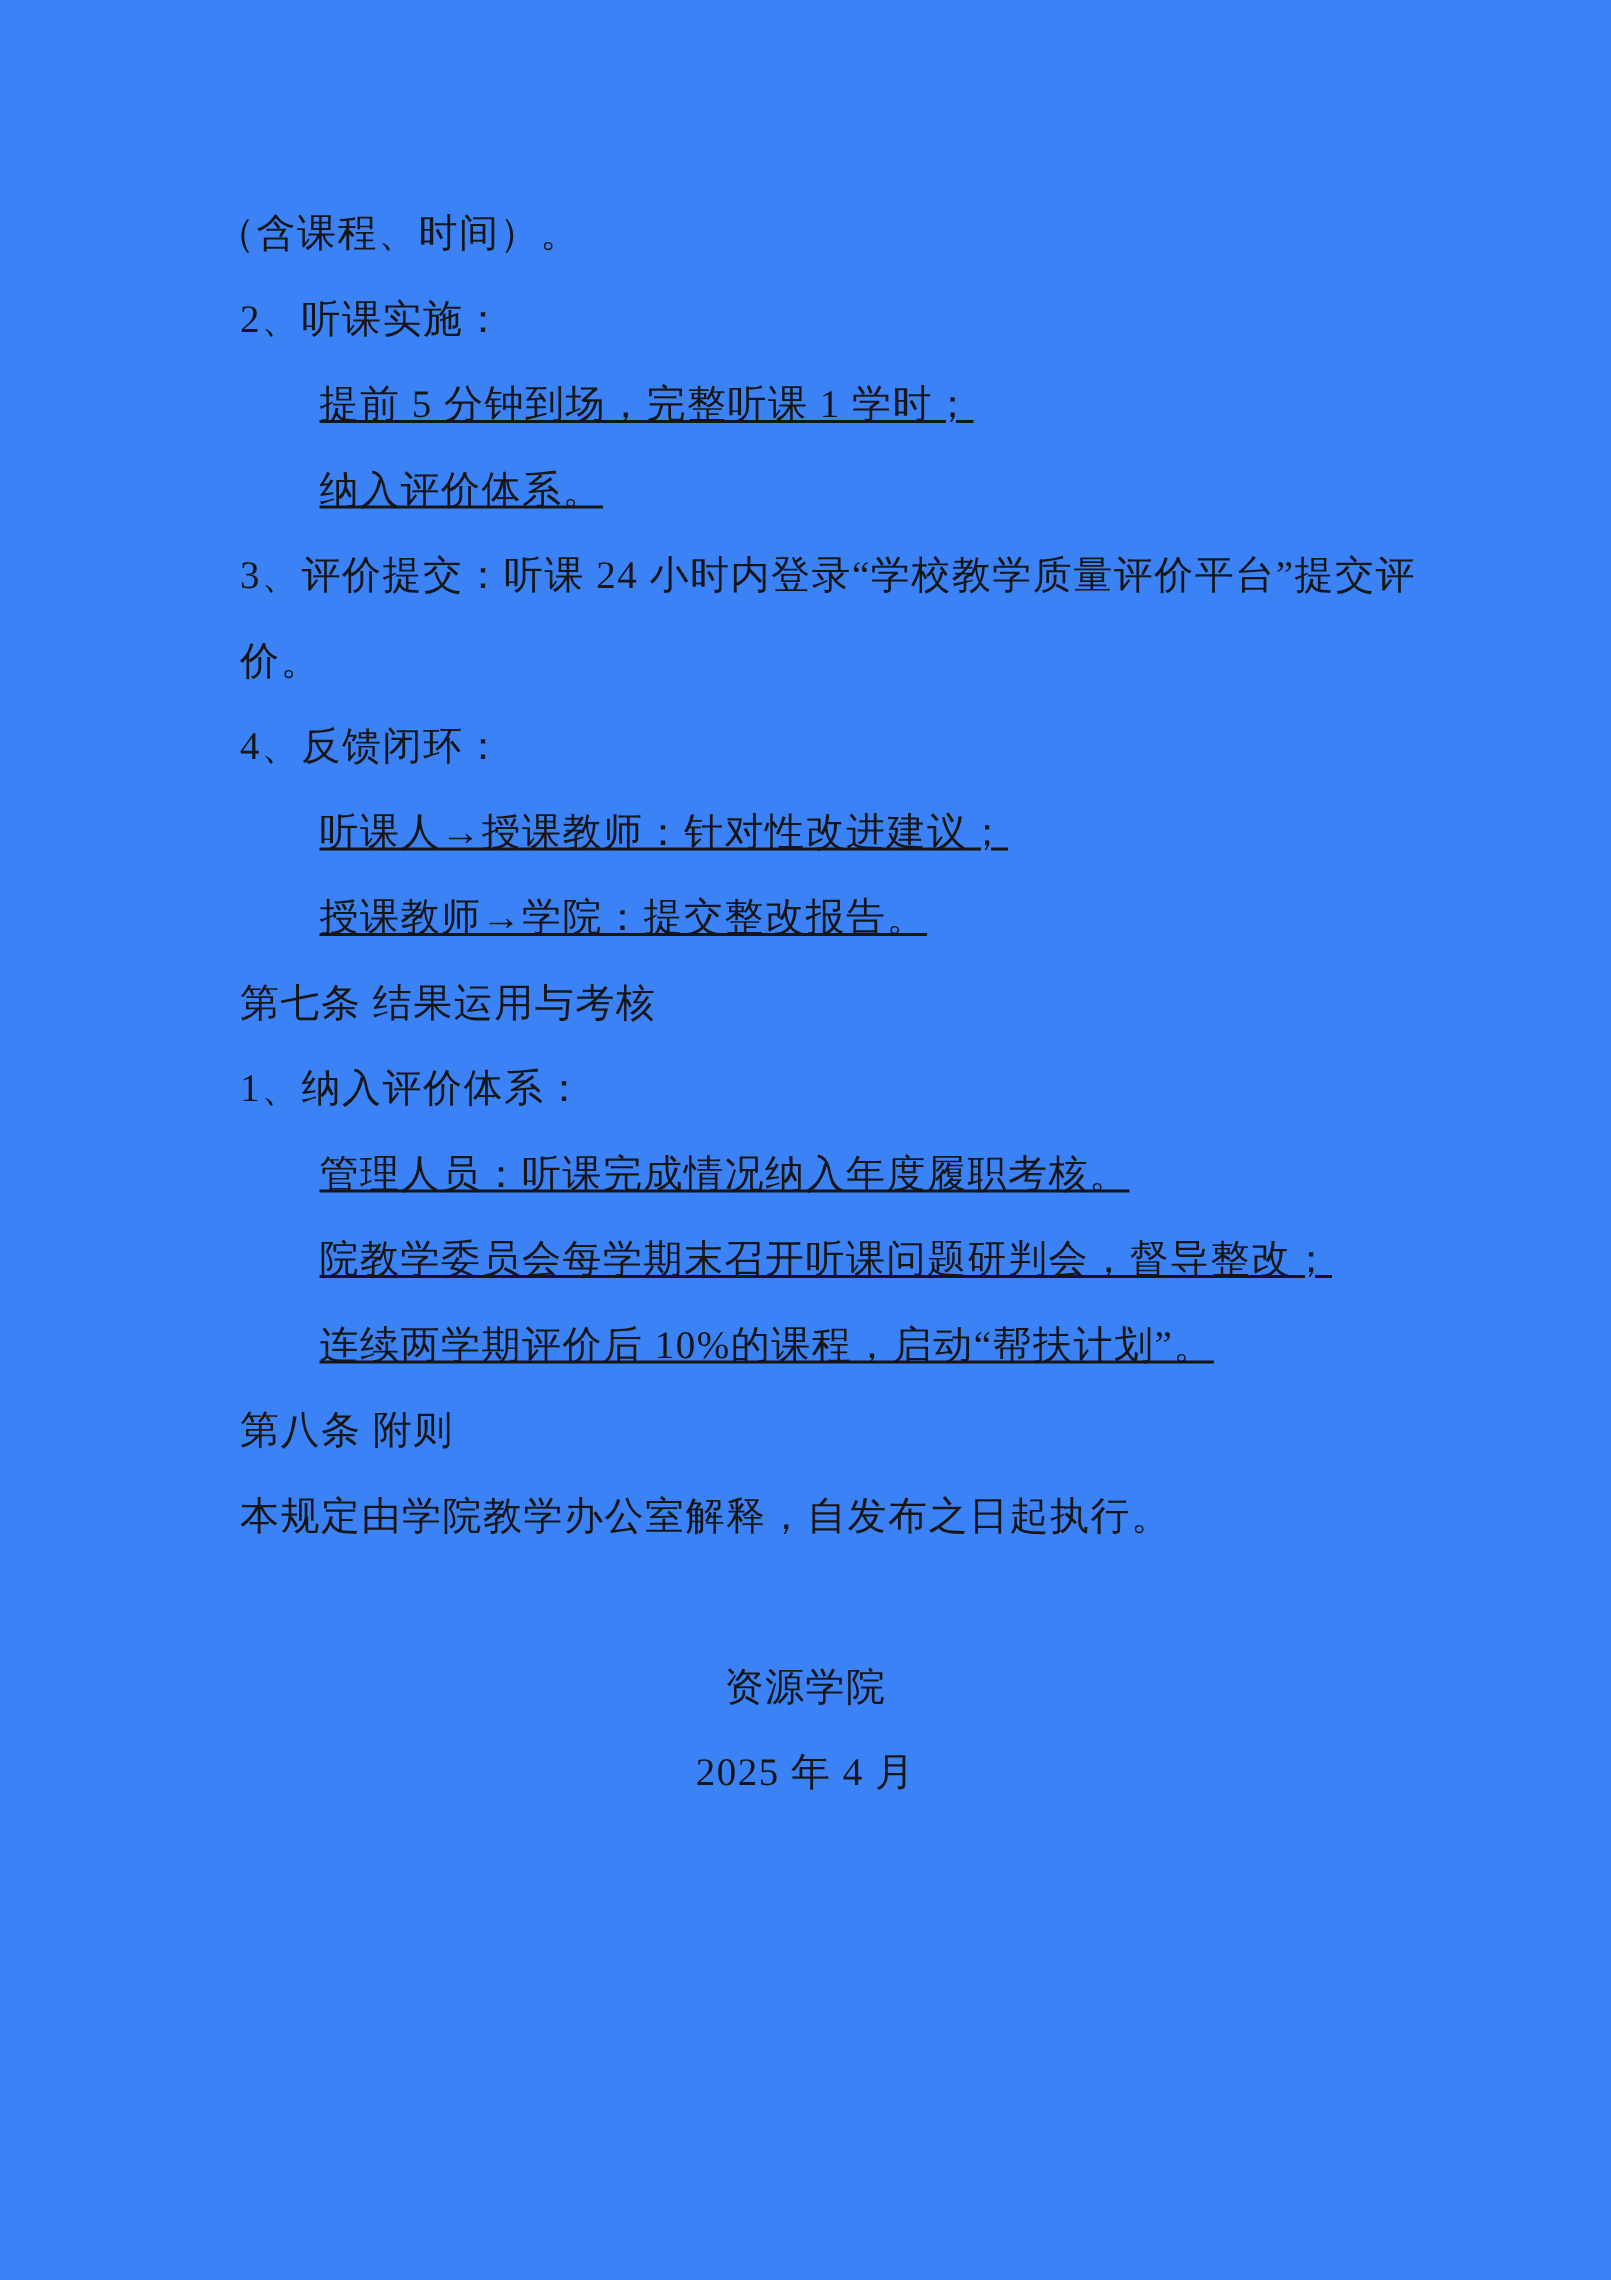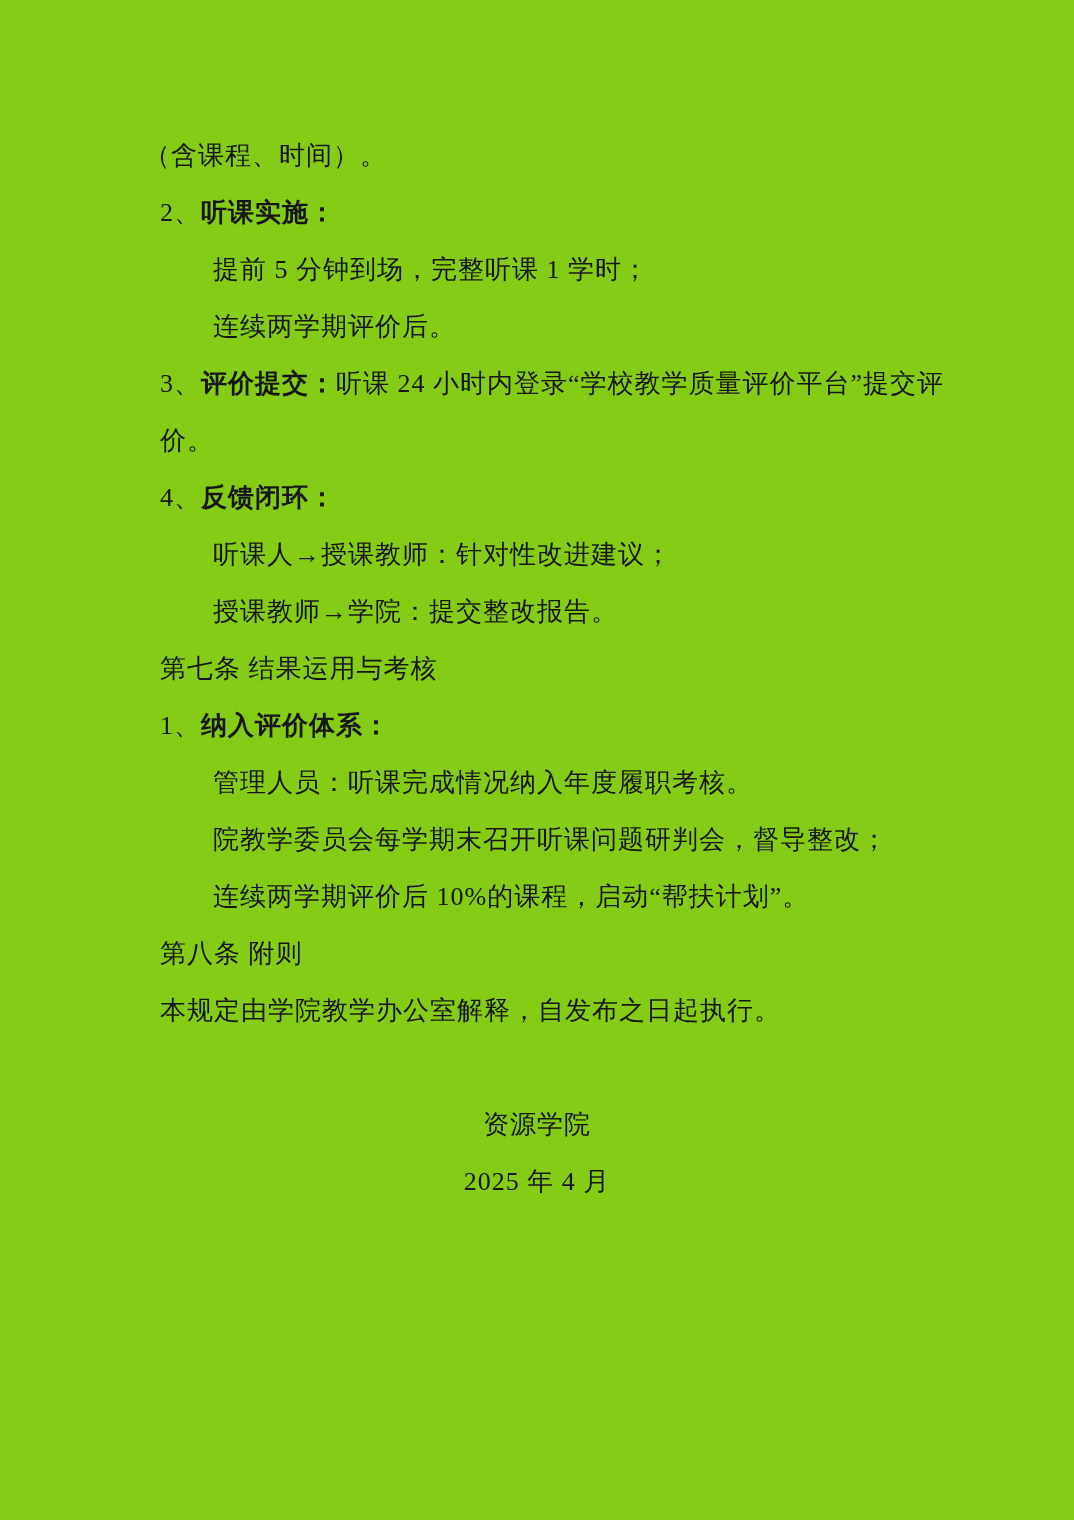--- a/index.html
+++ b/index.html
@@ -4,59 +4,59 @@
 <style>
   html, body {
     margin: 0;
     padding: 0;
     background: #ffffff;
   }
   .page {
     position: relative;
     width: 1074px;
     height: 1520px;
-    background: #84cc16;
+    background: #3b82f6;
     color: #161616;
     font-family: "Liberation Serif", "DejaVu Serif", serif;
     overflow: hidden;
   }
   .content {
     position: absolute;
     top: 127px;
     left: 160px;
     right: 160px;
   }
   .line {
     height: 57px;
     line-height: 57px;
     font-size: 26px;
     letter-spacing: 1px;
     white-space: pre;
     margin: 0;
   }
-  .indent { padding-left: 53px; }
+  .indent { padding-left: 53px; text-decoration: underline; }
   .hang   { margin-left: -16px; }
-  .b      { font-weight: 700; }
+  .b      { font-weight: 400; }
   .heading { font-weight: 400; }
   .spacer { height: 57px; }
   .sig    { text-align: center; white-space: pre; }
 </style>
 </head>
 <body>
 
 <div class="page">
   <div class="content">
 
     <p class="line hang"><span>（含课程、时间）。</span></p>
 
     <p class="line"><span>2、</span><span class="b">听课实施：</span></p>
 
     <p class="line indent"><span>提前 5 分钟到场，完整听课 1 学时；</span></p>
 
-    <p class="line indent"><span>连续两学期评价后。</span></p>
+    <p class="line indent"><span>纳入评价体系。</span></p>
 
     <p class="line"><span>3、</span><span class="b">评价提交：</span><span>听课 24 小时内登录“学校教学质量评价平台”提交评</span></p>
 
     <p class="line"><span>价。</span></p>
 
     <p class="line"><span>4、</span><span class="b">反馈闭环：</span></p>
 
     <p class="line indent"><span>听课人→授课教师：针对性改进建议；</span></p>
 
     <p class="line indent"><span>授课教师→学院：提交整改报告。</span></p>

